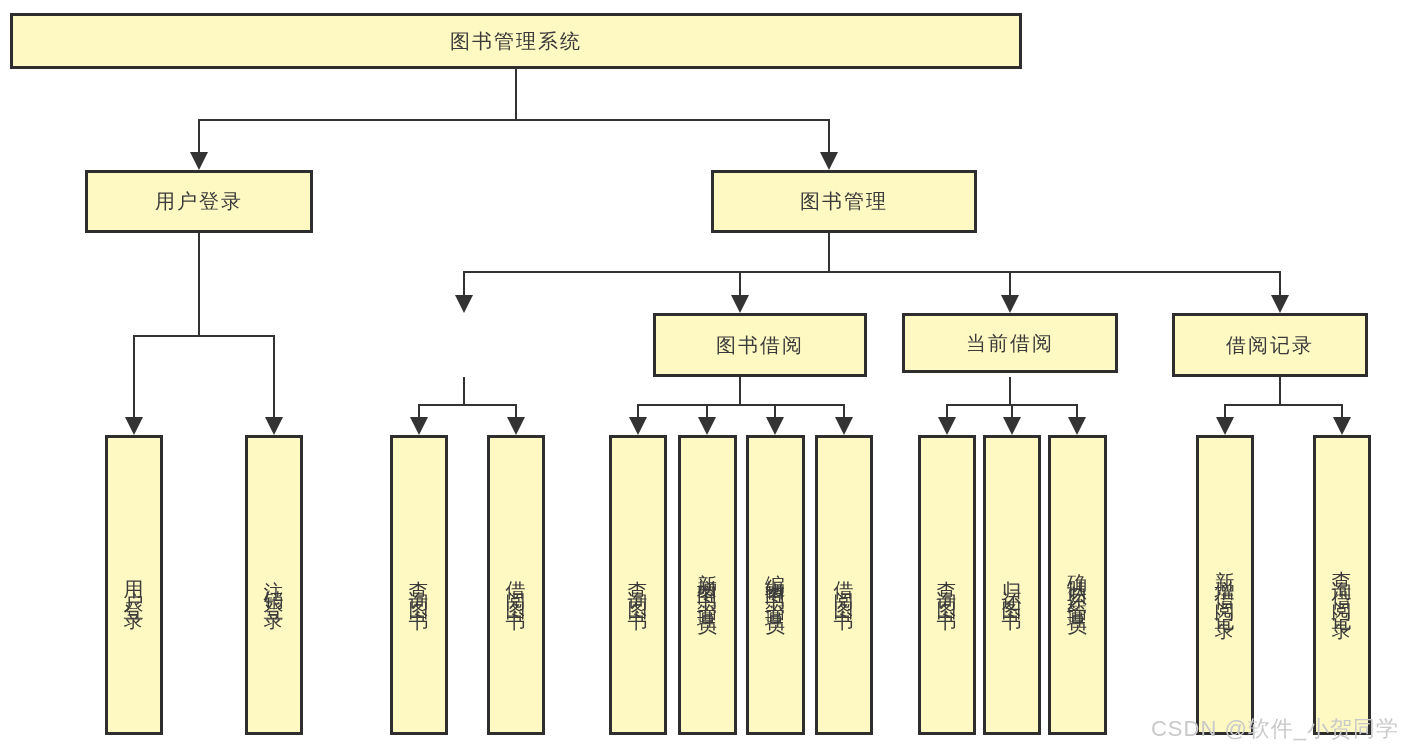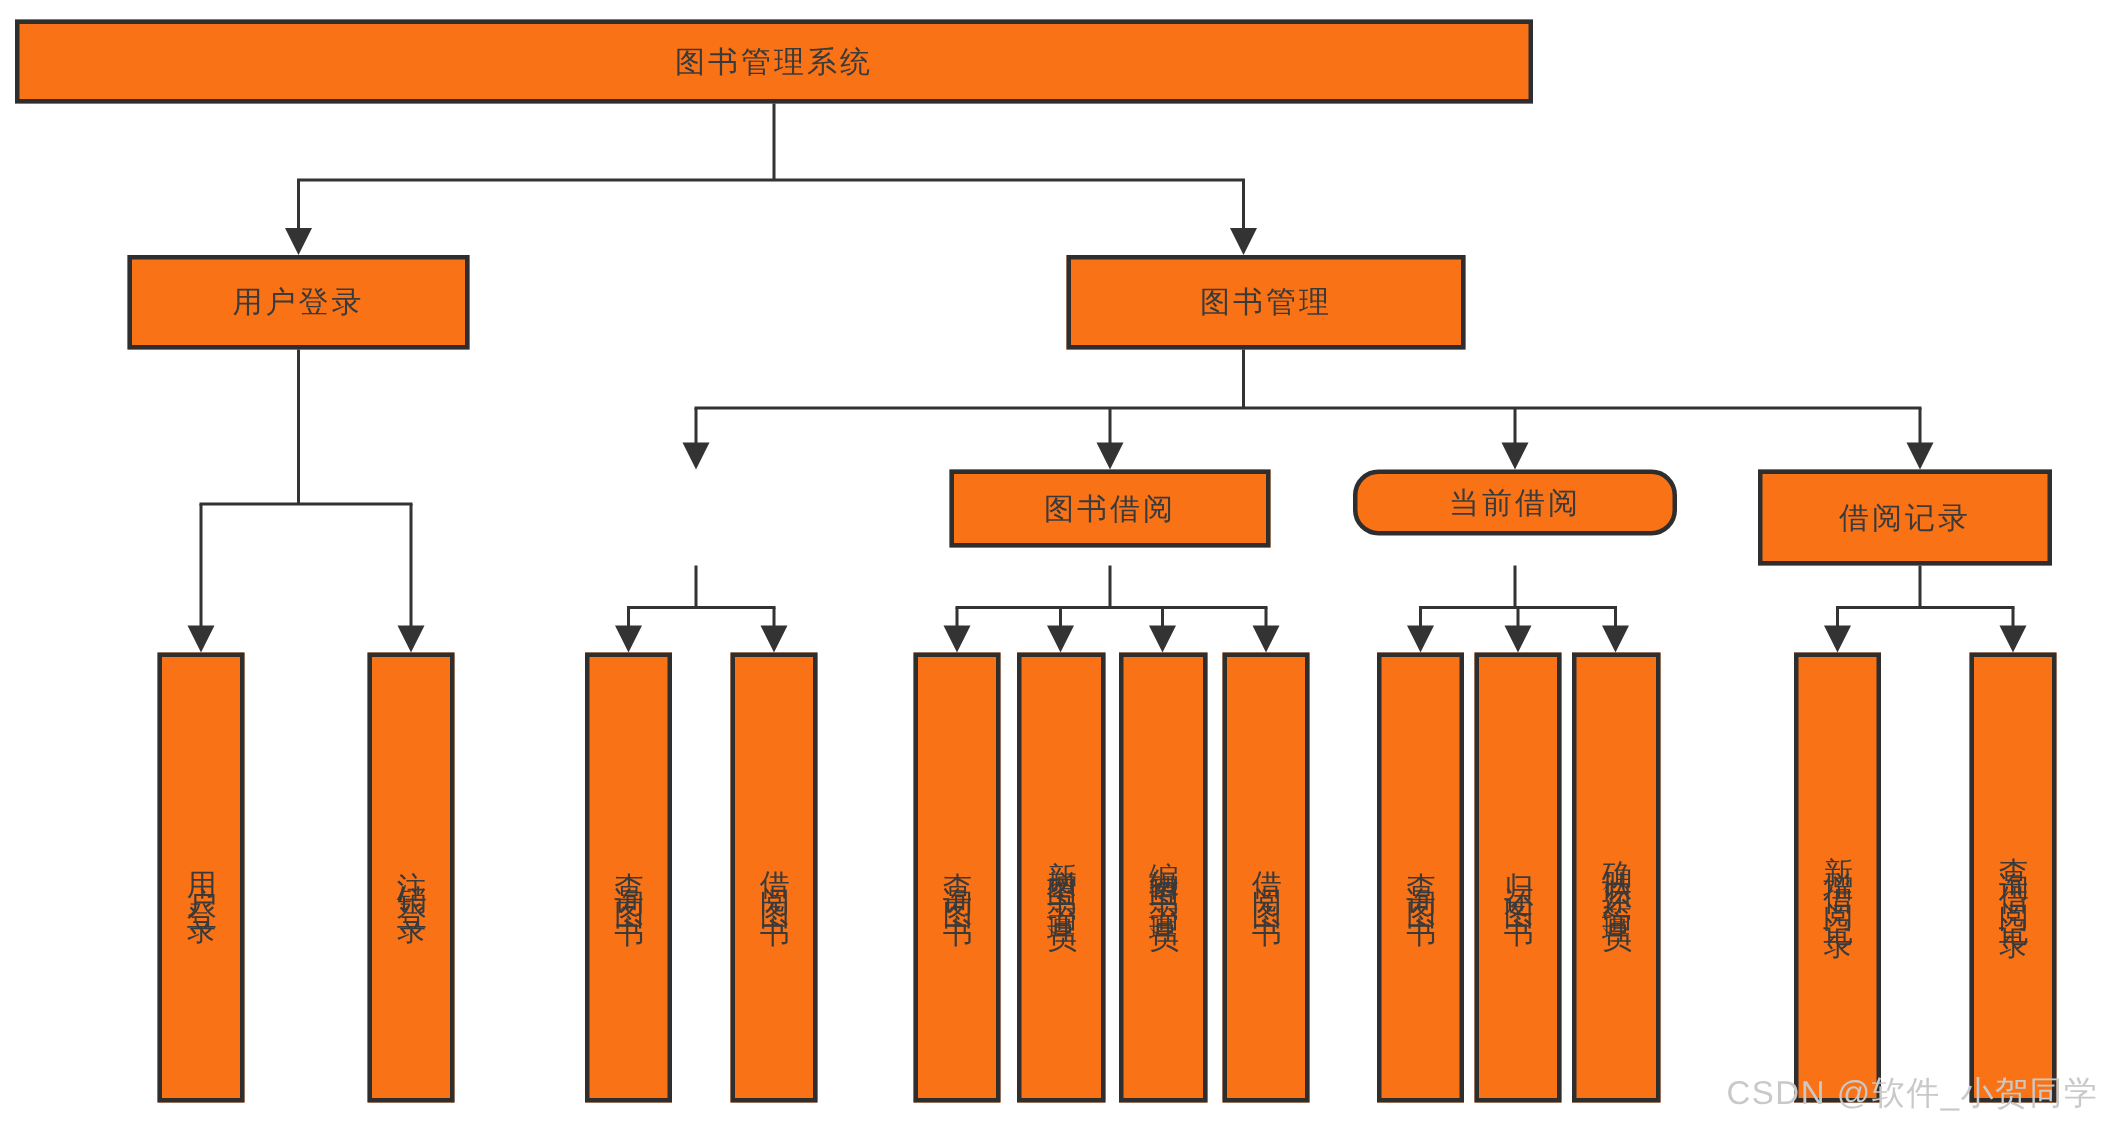--- a/index.html
+++ b/index.html
@@ -12,21 +12,21 @@
     background:#ffffff;
     font-family:"Liberation Sans","DejaVu Sans",sans-serif;
     overflow:hidden;
     position:relative;
   }
   #diagram{position:absolute;inset:0;}
   .nodebox{
     position:absolute;
     box-sizing:border-box;
     border:3px solid #2e2e2e;
-    background:#f97316;
+    background:#fef9c3;
     display:flex;
     align-items:center;
     justify-content:center;
     color:var(--text);
   }
   .hbox{
     font-size:20px;
     letter-spacing:2px;
   }
   .vbox{
@@ -73,24 +73,24 @@
     <span>图书管理系统</span>
   </div>
 
   <div class="nodebox hbox" style="left:85px;top:170px;width:228px;height:63px;">
     <span>用户登录</span>
   </div>
   <div class="nodebox hbox" style="left:711px;top:170px;width:266px;height:63px;">
     <span>图书管理</span>
   </div>
 
-  <div class="nodebox hbox" style="left:633px;top:313px;width:214px;height:52px;">
+  <div class="nodebox hbox" style="left:653px;top:313px;width:214px;height:64px;">
     <span>图书借阅</span>
   </div>
-  <div class="nodebox hbox" style="left:902px;top:313px;width:216px;height:44px;border-radius:17px;">
+  <div class="nodebox hbox" style="left:902px;top:313px;width:216px;height:60px;">
     <span>当前借阅</span>
   </div>
   <div class="nodebox hbox" style="left:1172px;top:313px;width:196px;height:64px;">
     <span>借阅记录</span>
   </div>
 
   <div class="nodebox vbox" style="left:105px;top:435px;width:58px;height:300px;">
     <span>用户登录</span>
   </div>
   <div class="nodebox vbox" style="left:245px;top:435px;width:58px;height:300px;">

